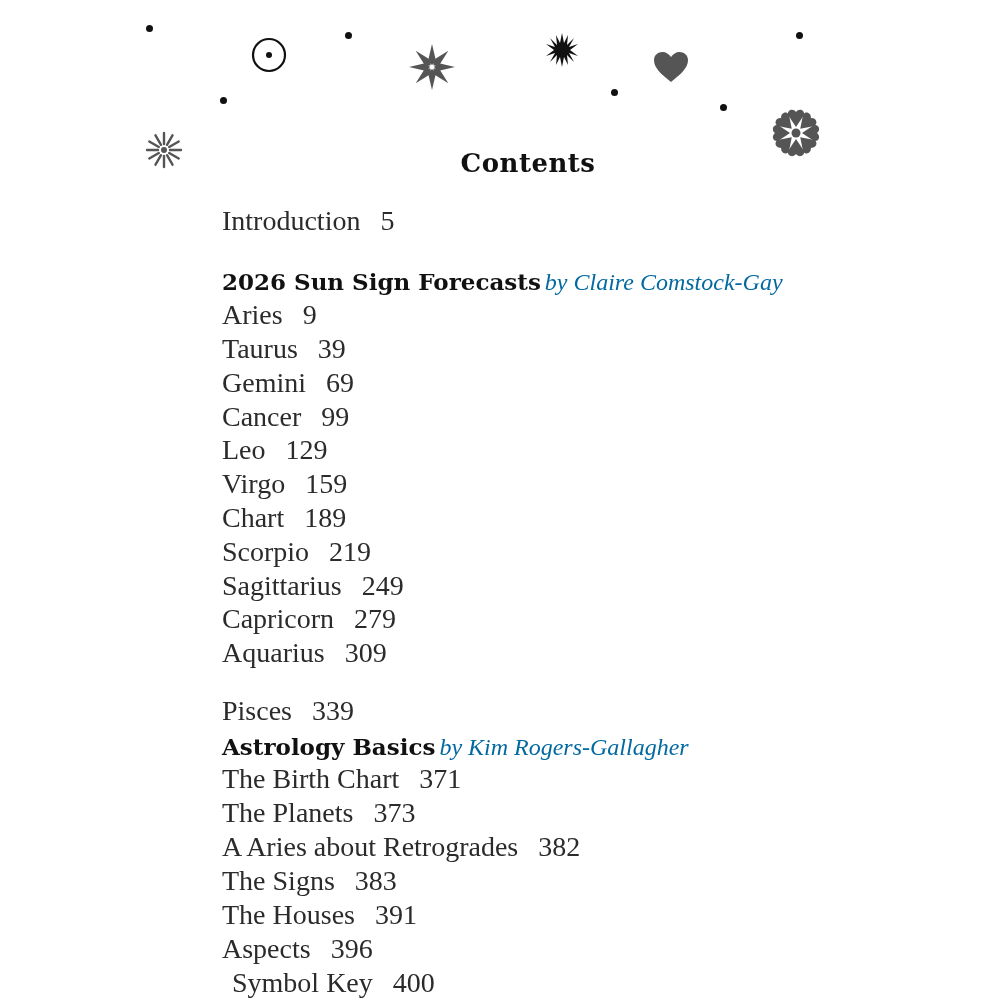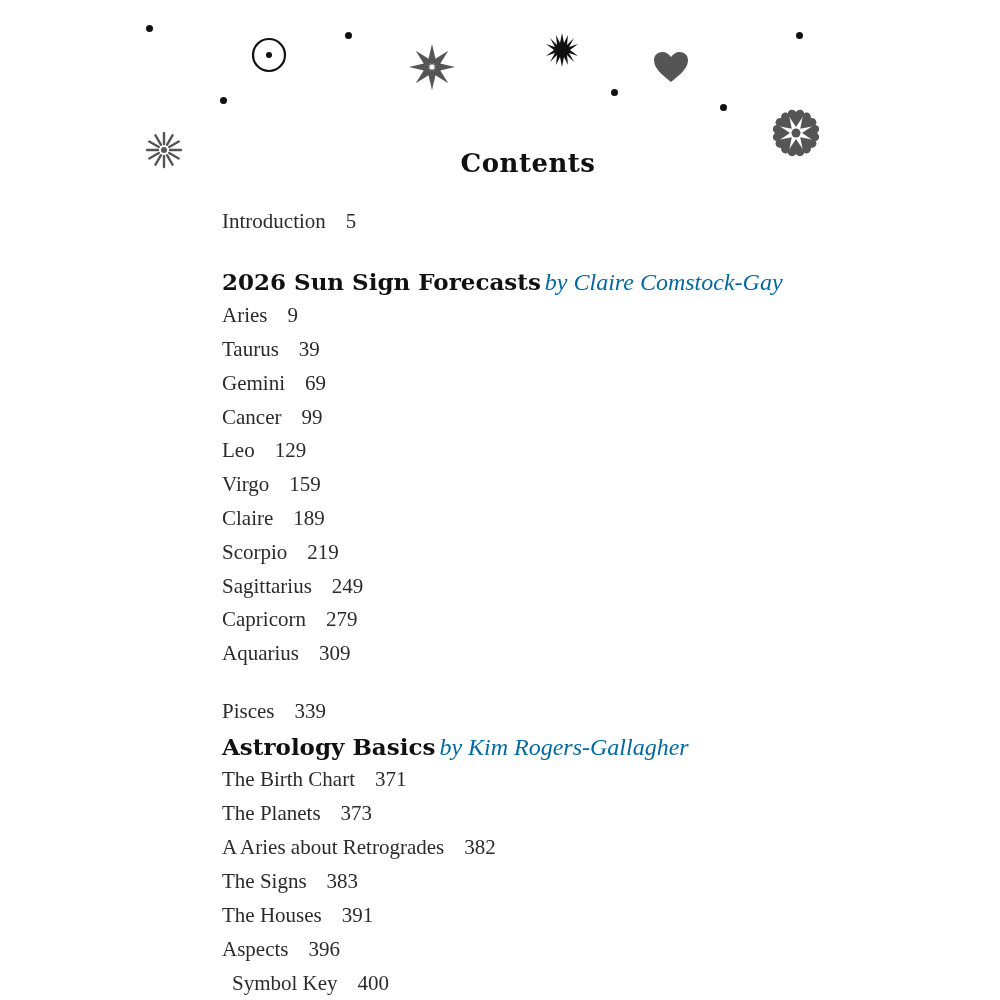--- a/index.html
+++ b/index.html
@@ -1,21 +1,21 @@
 <!DOCTYPE html>
 <html><head>
 <meta charset="utf-8">
 <style>
   html, body { margin:0; padding:0; background:#ffffff; }
   body { width:1000px; height:1000px; position:relative; overflow:hidden; font-family:"Liberation Serif", "DejaVu Serif", serif; color:#2a2a2a; }
   .deco { position:absolute; }
   .dot { position:absolute; width:7px; height:7px; border-radius:50%; background:#111; }
   .title { position:absolute; left:0; width:970px; text-align:center; top:148px; font-family:"DejaVu Serif", serif; font-weight:bold; font-size:26px; color:#111; letter-spacing:0.5px;padding-left:43px; }
   .toc { position:absolute; left:222px; top:0; width:600px; }
-  .entry { position:absolute; left:0; white-space:nowrap; font-size:21px; line-height:24px; color:#2b2b2b; }
+  .entry { position:absolute; left:0; white-space:nowrap; font-size:28px; line-height:24px; color:#2b2b2b; }
   .entry .page { margin-left:20px; }
   .heading { position:absolute; left:0; white-space:nowrap; font-size:20px; line-height:24px; }
   .heading .h-bold { font-family:"DejaVu Serif", serif; font-weight:bold; font-size:23px; color:#111; }
   .heading .h-by { font-style:italic; font-size:24px; color:#0369a1; margin-left:4px; }
 </style>
 </head>
 <body>
 
 <div class="dot" style="left:146px;top:25px;"></div>
 <div class="dot" style="left:345px;top:32px;"></div>
@@ -93,21 +93,21 @@
   <div class="heading" style="top:270px;">
     <span class="h-bold">2026 Sun Sign Forecasts</span><span class="h-by">by Claire Comstock-Gay</span>
   </div>
 
   <div class="entry" style="top:303px;"><span>Aries</span><span class="page">9</span></div>
   <div class="entry" style="top:337px;"><span>Taurus</span><span class="page">39</span></div>
   <div class="entry" style="top:371px;"><span>Gemini</span><span class="page">69</span></div>
   <div class="entry" style="top:405px;"><span>Cancer</span><span class="page">99</span></div>
   <div class="entry" style="top:438px;text-align:center;"><span>Leo</span><span class="page">129</span></div>
   <div class="entry" style="top:472px;"><span>Virgo</span><span class="page">159</span></div>
-  <div class="entry" style="top:506px;"><span>Claire</span><span class="page">189</span></div>
+  <div class="entry" style="top:506px;"><span>Chart</span><span class="page">189</span></div>
   <div class="entry" style="top:540px;"><span>Scorpio</span><span class="page">219</span></div>
   <div class="entry" style="top:574px;"><span>Sagittarius</span><span class="page">249</span></div>
   <div class="entry" style="top:607px;"><span>Capricorn</span><span class="page">279</span></div>
   <div class="entry" style="top:641px;"><span>Aquarius</span><span class="page">309</span></div>
   <div class="entry" style="top:675px;margin-top:24px;"><span>Pisces</span><span class="page">339</span></div>
 
   <div class="heading" style="top:735px;">
     <span class="h-bold">Astrology Basics</span><span class="h-by">by Kim Rogers-Gallagher</span>
   </div>
 

